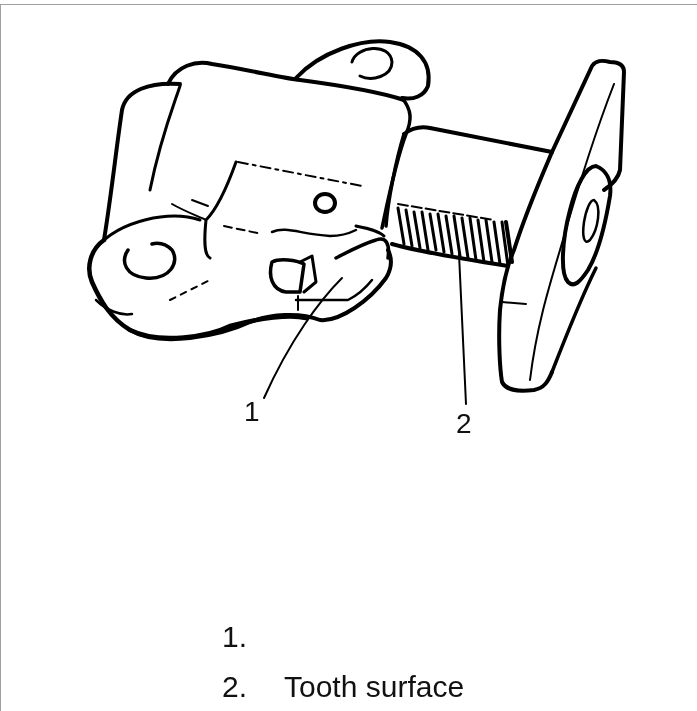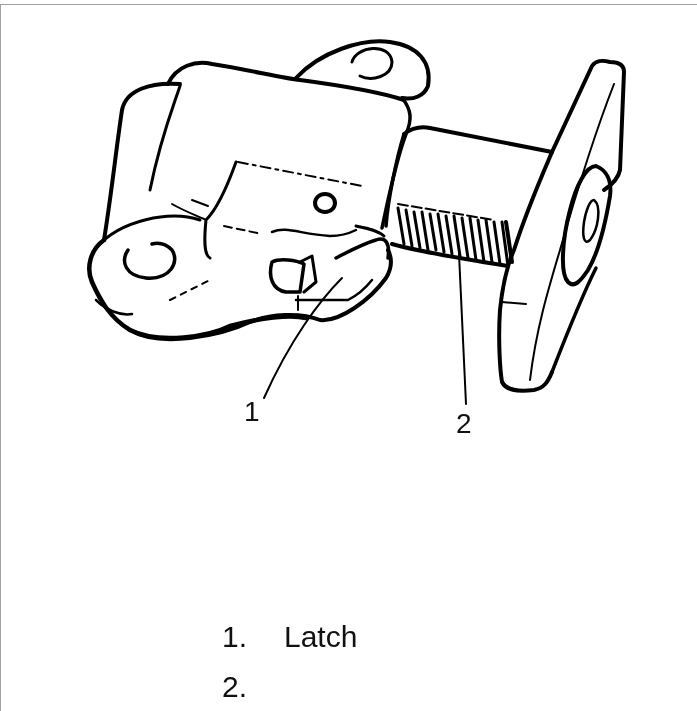--- a/index.html
+++ b/index.html
@@ -103,18 +103,18 @@
   <path d="M342 278 C 320 300, 290 340, 264 398" stroke-width="2"></path>
   <path d="M459 254 L 466 404" stroke-width="2"></path>
 </svg>
 
 <span class="callout-num" style="left:244px; top:396px;">1</span>
 <span class="callout-num" style="left:456px; top:408px;">2</span>
 
 <div class="legend">
   <div class="legend-item">
     <span class="legend-num">1.</span>
-    <span>Latch</span>
   </div>
   <div class="legend-item">
     <span class="legend-num">2.</span>
+    <span>Tooth surface</span>
   </div>
 </div>
 
 </body></html>

